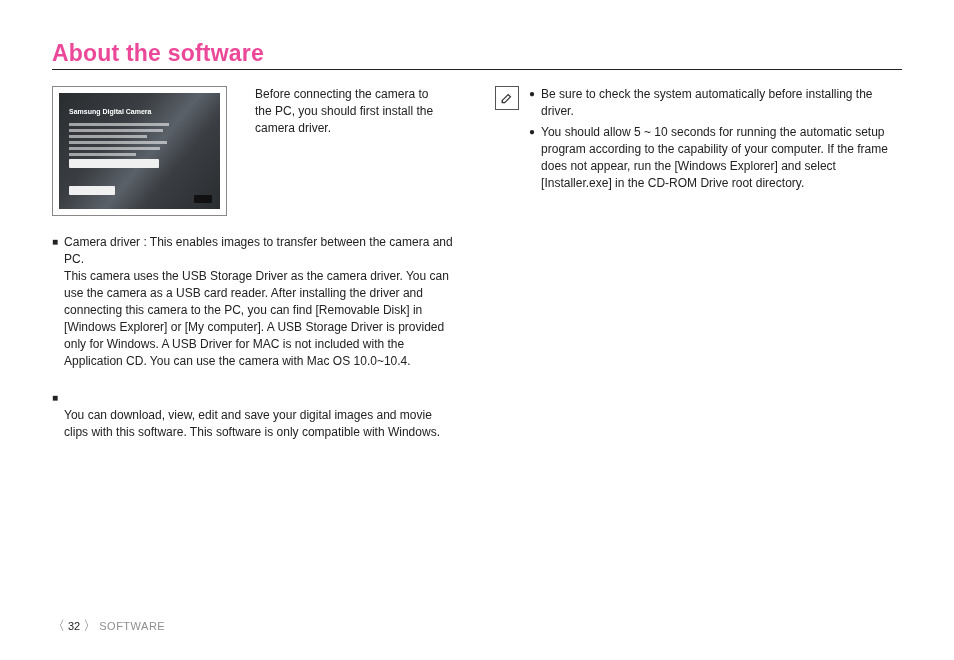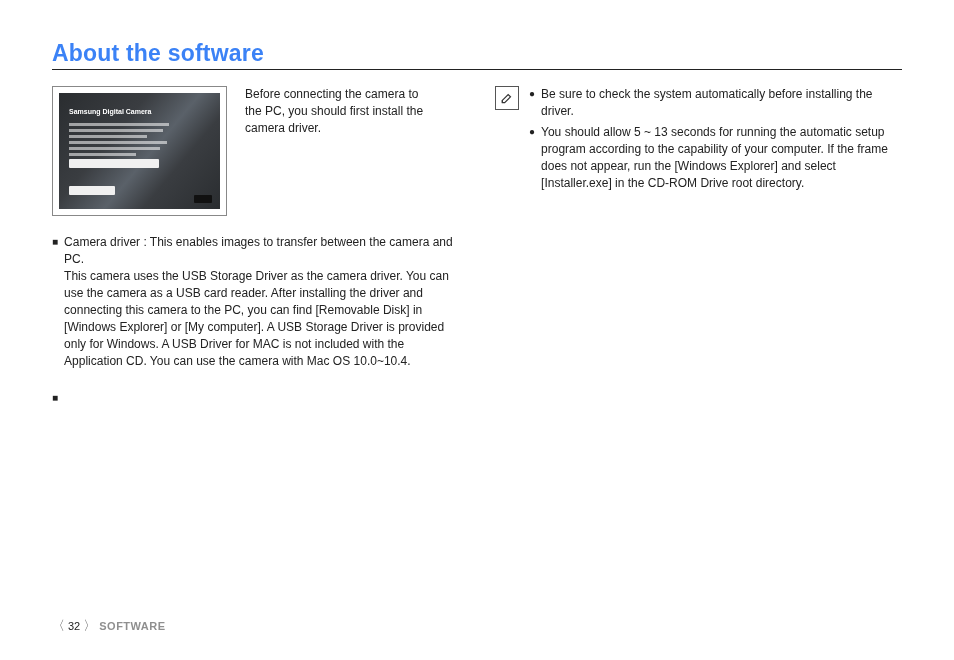--- a/index.html
+++ b/index.html
@@ -22,38 +22,38 @@
   }
   .title-wrap {
     border-bottom: 1.5px solid #222;
     padding-bottom: 2px;
     margin-bottom: 16px;
   }
   .title {
     font-size: 23px;
     font-weight: 700;
     letter-spacing: 0.2px;
-    color: #3b82f6;
+    color: #ec4899;
   }
   .cols {
     display: flex;
     column-gap: 36px;
   }
   .col {
     width: 420px;
     font-size: 12px;
     line-height: 1.42;
     color: #222;
   }
   .intro {
     margin-bottom: 10px;
   }
   .fig-row {
     display: flex;
-    column-gap: 18px;
+    column-gap: 28px;
     margin-bottom: 18px;
   }
   .thumb {
     width: 175px;
     height: 130px;
     background: #fff;
     border: 1px solid #888;
     box-sizing: border-box;
     position: relative;
     padding: 6px;
@@ -164,21 +164,20 @@
     bottom: 28px;
     font-size: 11px;
     color: #222;
     display: flex;
     align-items: center;
     column-gap: 3px;
   }
   .footer-label {
     color: #8f8f8f;
     letter-spacing: 0.5px;
-    font-weight: bold;
   }
   .angle {
     color: #666;
     font-size: 13px;
     line-height: 1;
   }
 </style>
 </head>
 <body>
 
@@ -218,41 +217,42 @@
         <div>
           <span>Camera driver : This enables images to transfer between the camera and PC.</span><br>
           <span>This camera uses the USB Storage Driver as the camera driver. You can use the camera as a USB card reader. After installing the driver and connecting this camera to the PC, you can find [Removable Disk] in [Windows Explorer] or [My computer]. A USB Storage Driver is provided only for Windows. A USB Driver for MAC is not included with the Application CD. You can use the camera with Mac OS 10.0~10.4.</span>
         </div>
       </div>
 
       <div class="item">
         <div class="sq">■</div>
         <div>
           <br>
+          <span>You can download, view, edit and save your digital images and movie clips with this software. This software is only compatible with Windows.</span>
         </div>
       </div>
 
     </div>
 
     <div class="col">
       <div class="note-row">
         <div class="note-icon">
           <svg viewBox="0 0 24 24">
             <path d="M4 16 L14 6 L18 10 L8 20 L4 20 Z" fill="none" stroke="#333" stroke-width="2"></path>
             <path d="M4 20 L4 16" fill="none" stroke="#333" stroke-width="2"></path>
           </svg>
         </div>
         <div class="bullet-list">
           <div class="bl">
             <div class="dot-round">●</div>
             <div>Be sure to check the system automatically before installing the driver.</div>
           </div>
           <div class="bl">
             <div class="dot-round">●</div>
-            <div>You should allow 5 ~ 13 seconds for running the automatic setup program according to the capability of your computer. If the frame does not appear, run the [Windows Explorer] and select [Installer.exe] in the CD-ROM Drive root directory.</div>
+            <div>You should allow 5 ~ 10 seconds for running the automatic setup program according to the capability of your computer. If the frame does not appear, run the [Windows Explorer] and select [Installer.exe] in the CD-ROM Drive root directory.</div>
           </div>
         </div>
       </div>
     </div>
 
   </div>
 
   <div class="footer">
     <span class="angle">〈</span>
     <span>32</span>

